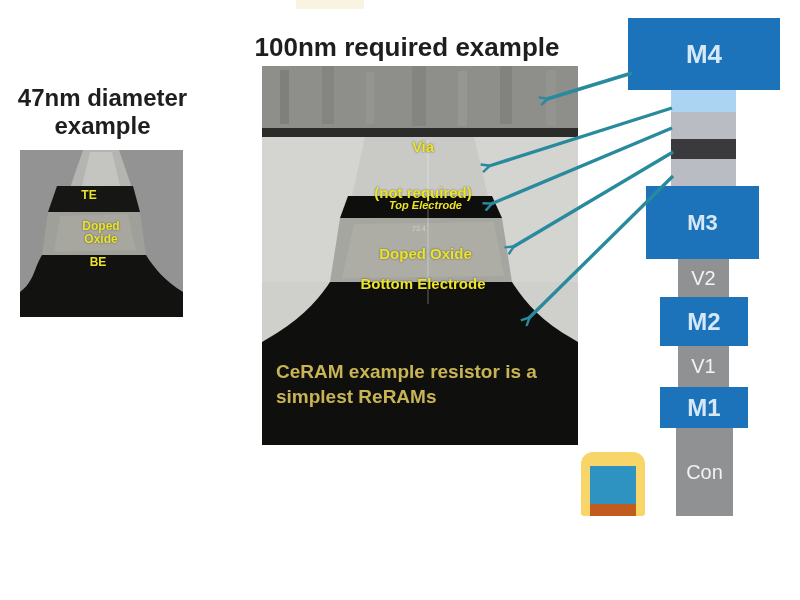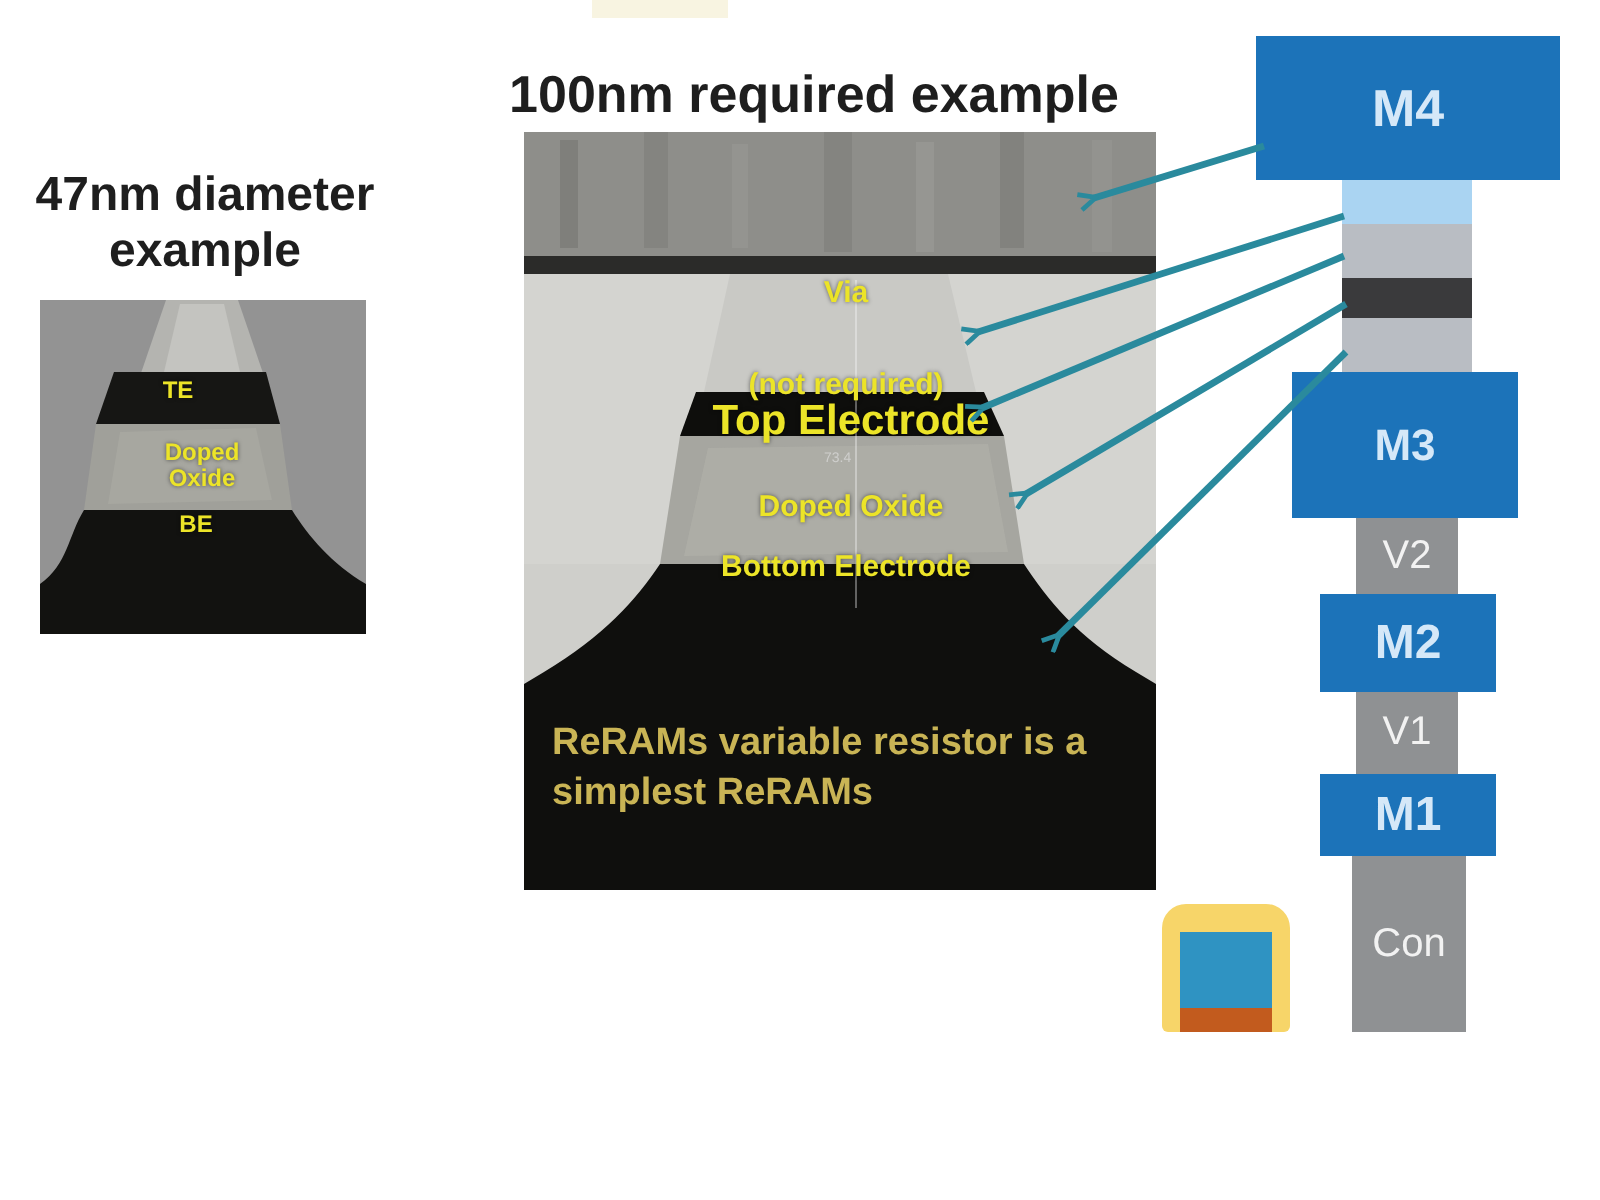--- a/index.html
+++ b/index.html
@@ -69,26 +69,26 @@
     <polygon points="86,130 230,130 240,152 78,152" fill="#0e0e0c"></polygon>
     <polygon points="78,152 240,152 250,216 68,216" fill="#a6a6a0"></polygon>
     <polygon points="92,158 232,156 242,210 80,212" fill="#b2b2aa" opacity=".6"></polygon>
     <path d="M68,216 L250,216 C262,234 276,252 306,270 L316,276 L316,379 L0,379 L0,276 L10,270 C40,252 56,234 68,216 Z" fill="#0f0f0d"></path>
     <line x1="166" y1="74" x2="166" y2="238" stroke="#ffffff" stroke-width="1" opacity=".35"></line>
     <text x="150" y="165" font-size="7" fill="#dddddd" opacity=".7" font-family="Liberation Sans, sans-serif">73.4</text>
   </svg>
 
   <div class="tem-label" style="left:363px;top:139px;width:120px;font-size:15px;">Via</div>
   <div class="tem-label" style="left:348px;top:157px;width:150px;font-size:15px;margin-top:28px;">(not required)</div>
-  <div class="tem-label" style="left:353px;top:199px;width:145px;font-size:21px;">Top Electrode</div>
+  <div class="tem-label" style="left:353px;top:199px;width:145px;font-size:11px;font-style:italic;">Top Electrode</div>
   <div class="tem-label" style="left:358px;top:246px;width:135px;font-size:15px;">Doped Oxide</div>
   <div class="tem-label" style="left:338px;top:276px;width:170px;font-size:15px;">Bottom Electrode</div>
 
   <div class="caption" style="left:276px;top:359px;width:295px;">
-    <div>ReRAMs variable resistor is a</div>
+    <div>CeRAM example resistor is a</div>
     <div>simplest ReRAMs</div>
   </div>
 
   <div class="stack-box" style="left:628px;top:18px;width:152px;height:72px;font-size:26px;">
     <span>M4</span>
   </div>
 
   <div class="stack-seg" style="left:671px;top:90px;width:65px;height:22px;background:var(--via-light-blue);"></div>
   <div class="stack-seg" style="left:671px;top:112px;width:65px;height:27px;background:var(--electrode-gray);"></div>
   <div class="stack-seg" style="left:671px;top:139px;width:65px;height:20px;background:var(--oxide-dark);"></div>

